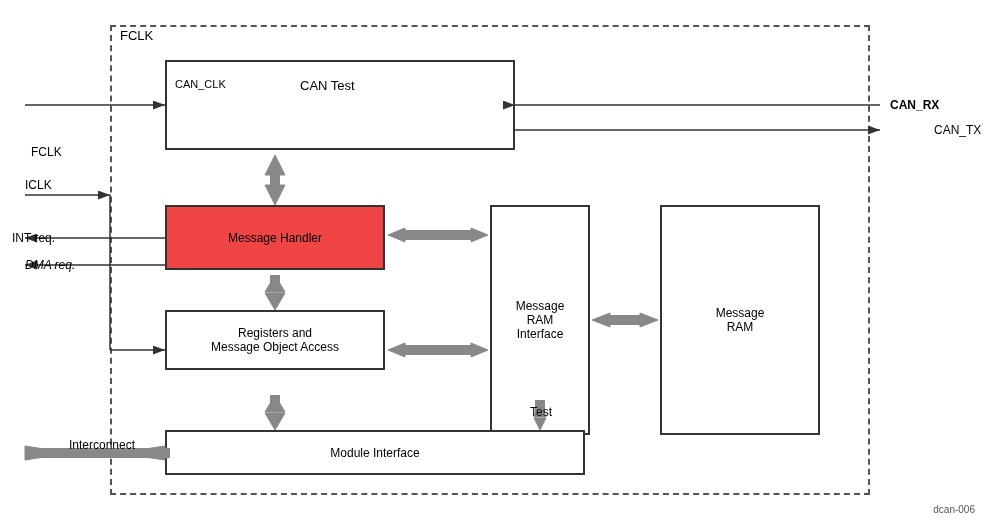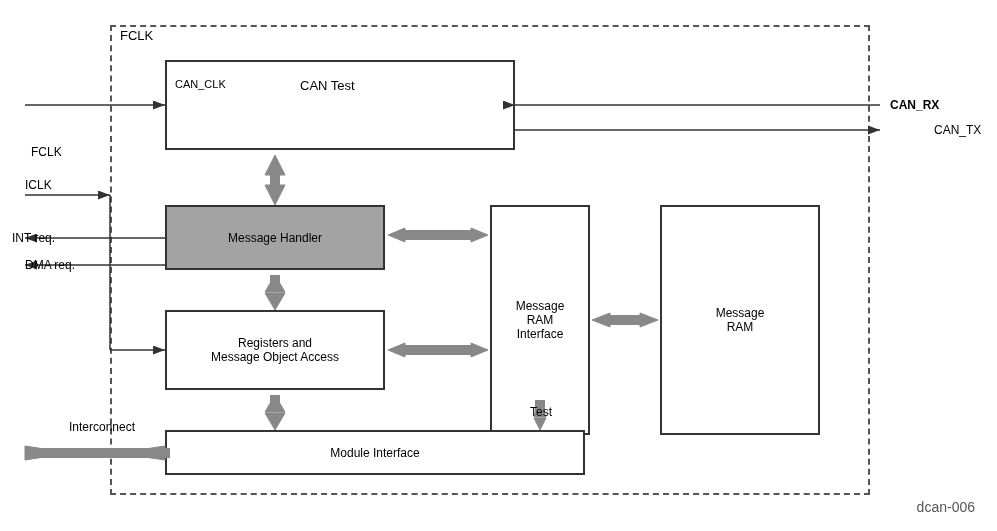--- a/index.html
+++ b/index.html
@@ -63,34 +63,34 @@
     }
 
     
     .msg-handler-box {
       position: absolute;
       top: 195px;
       left: 155px;
       width: 220px;
       height: 65px;
       border: 2px solid #333;
-      background: #a3a3a3;
+      background: #ef4444;
       display: flex;
       align-items: center;
       justify-content: center;
       text-align: center;
     }
 
     
     .registers-box {
       position: absolute;
       top: 300px;
       left: 155px;
       width: 220px;
-      height: 80px;
+      height: 60px;
       border: 2px solid #333;
       background: #fff;
       display: flex;
       align-items: center;
       justify-content: center;
       text-align: center;
     }
 
     
     .msg-ram-iface-box {
@@ -150,21 +150,21 @@
     
     .ext-label {
       position: absolute;
       font-size: 12px;
     }
 
     .diagram-number {
       position: absolute;
       bottom: 5px;
       right: 5px;
-      font-size: 14px;
+      font-size: 10px;
       color: #555;
     }
   </style>
 </head>
 <body>
 
 <div class="diagram-container">
 
   <div class="dcan-box"></div>
   <span class="dcan-label">FCLK</span>
@@ -260,21 +260,21 @@
       </marker>
       <marker id="arrowhead-left-small" markerWidth="8" markerHeight="6" refX="0" refY="3" orient="auto">
         <polygon points="8 0, 0 3, 8 6" fill="#333"></polygon>
       </marker>
     </defs>
   </svg>
 
   <span class="ext-label" style="left:21px; top:87px;margin-top:48px;">FCLK</span>
   <span class="ext-label" style="left:15px; top:168px;">ICLK</span>
   <span class="ext-label" style="left:2px; top:221px;">INT req.</span>
-  <span class="ext-label" style="left:15px; top:248px;">DMA req.</span>
-  <span class="ext-label" style="left:15px; top:410px;padding-left:44px;">Interconnect</span>
+  <span class="ext-label" style="left:15px; top:248px;font-style:italic;">DMA req.</span>
+  <span class="ext-label" style="left:15px; top:428px;padding-left:44px;">Interconnect</span>
   <span class="ext-label" style="left:880px; top:88px;font-weight:bold;">CAN_RX</span>
   <span class="ext-label" style="left:924px; top:113px;">CAN_TX</span>
   <span class="ext-label" style="left:520px; top:395px;">Test</span>
 
   <span class="diagram-number">dcan-006</span>
 
 </div>
 
 </body></html>

